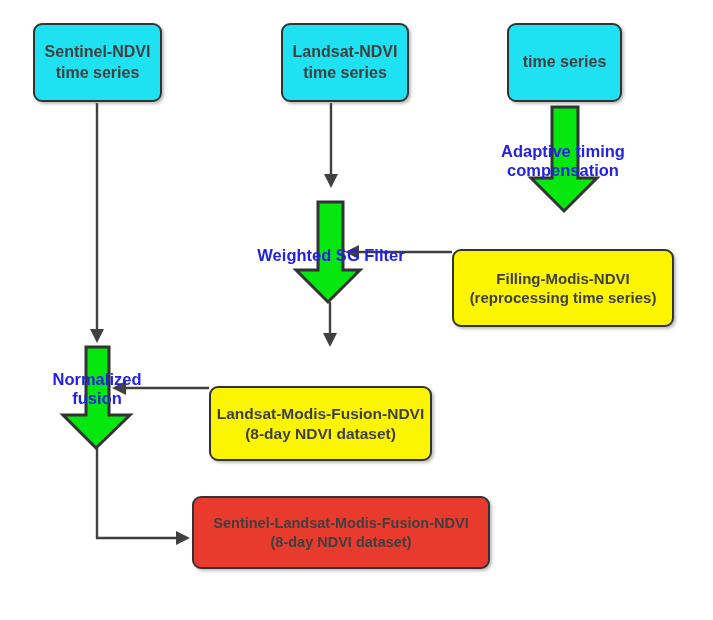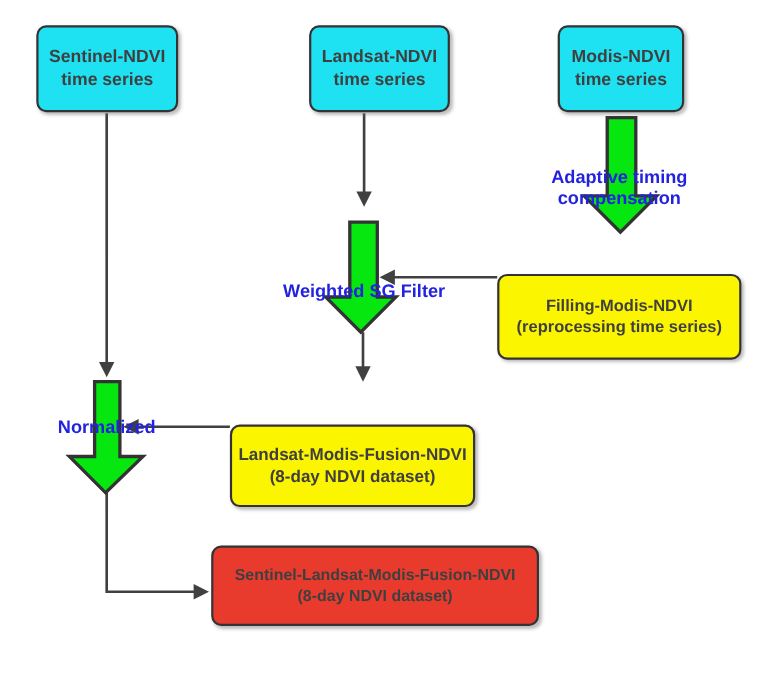--- a/index.html
+++ b/index.html
@@ -34,21 +34,20 @@
   #node-landsat{left:281px;top:23px;width:128px;height:79px;}
   #node-modis{left:507px;top:23px;width:115px;height:79px;}
   #node-filling{left:452px;top:213px;width:222px;height:78px;font-size:15px;}
   #node-fusion{left:209px;top:350px;width:223px;height:75px;font-size:15.5px;}
   #node-final{left:192px;top:496px;width:298px;height:73px;font-size:14.5px;}
   .flow-label{
     position:absolute;
     color:var(--label_text,#2222E0);
     font-weight:bold;font-size:16.5px;line-height:1.14;
     text-align:center;
-    margin-top:10px;
   }
   .flow-label span{display:block;white-space:nowrap;}
   #label-adaptive{left:478px;top:142px;width:170px;}
   #label-weighted{left:246px;top:246px;width:170px;}
   #label-normalized{left:37px;top:370px;width:120px;}
 </style>
 </head>
 <body>
 
 <div id="canvas">
@@ -87,21 +86,20 @@
 
   <div class="node node-cyan" id="node-sentinel">
     <span>Sentinel-NDVI</span>
     <span>time series</span>
   </div>
   <div class="node node-cyan" id="node-landsat">
     <span>Landsat-NDVI</span>
     <span>time series</span>
   </div>
   <div class="node node-cyan" id="node-modis">
-    <span>Modis-NDVI</span>
     <span>time series</span>
   </div>
   <div class="node node-yellow" id="node-filling">
     <span>Filling-Modis-NDVI</span>
     <span>(reprocessing time series)</span>
   </div>
   <div class="node node-yellow" id="node-fusion">
     <span>Landsat-Modis-Fusion-NDVI</span>
     <span>(8-day NDVI dataset)</span>
   </div>
@@ -112,15 +110,16 @@
 
   <div class="flow-label" id="label-adaptive">
     <span>Adaptive timing</span>
     <span>compensation</span>
   </div>
   <div class="flow-label" id="label-weighted">
     <span>Weighted SG Filter</span>
   </div>
   <div class="flow-label" id="label-normalized">
     <span>Normalized</span>
+    <span>fusion</span>
   </div>
 
 </div>
 
 </body></html>

